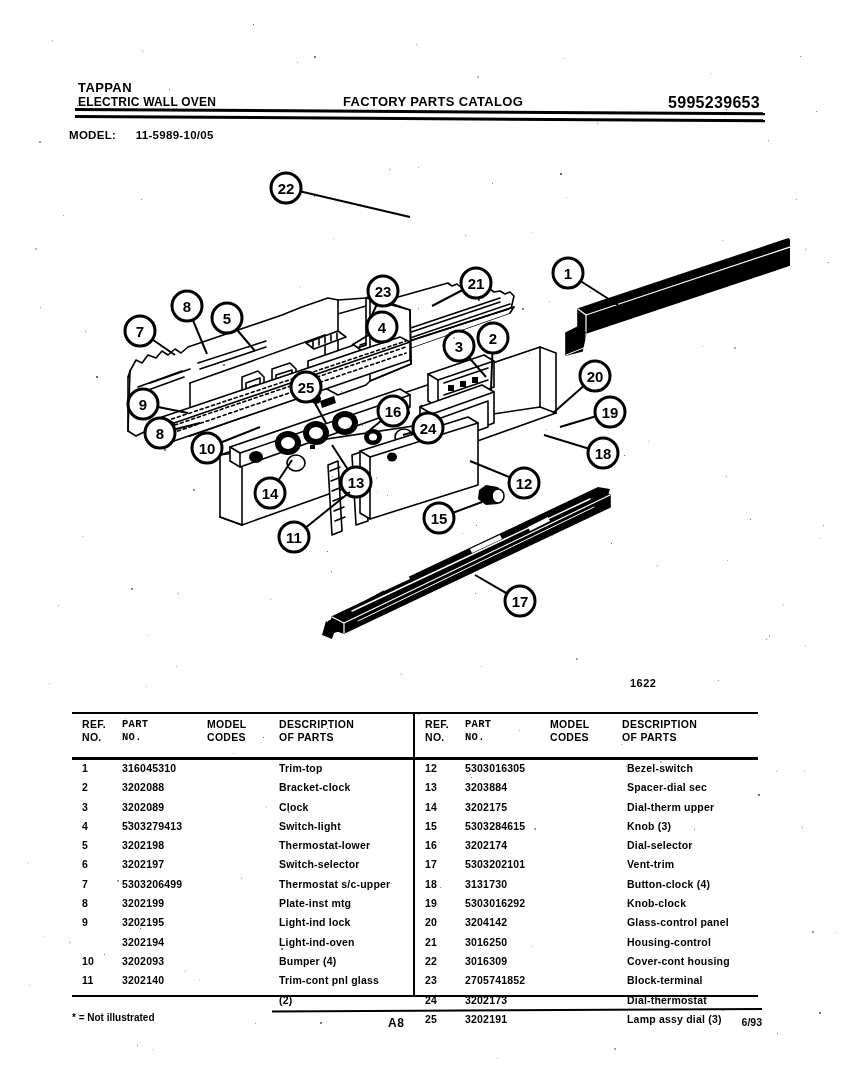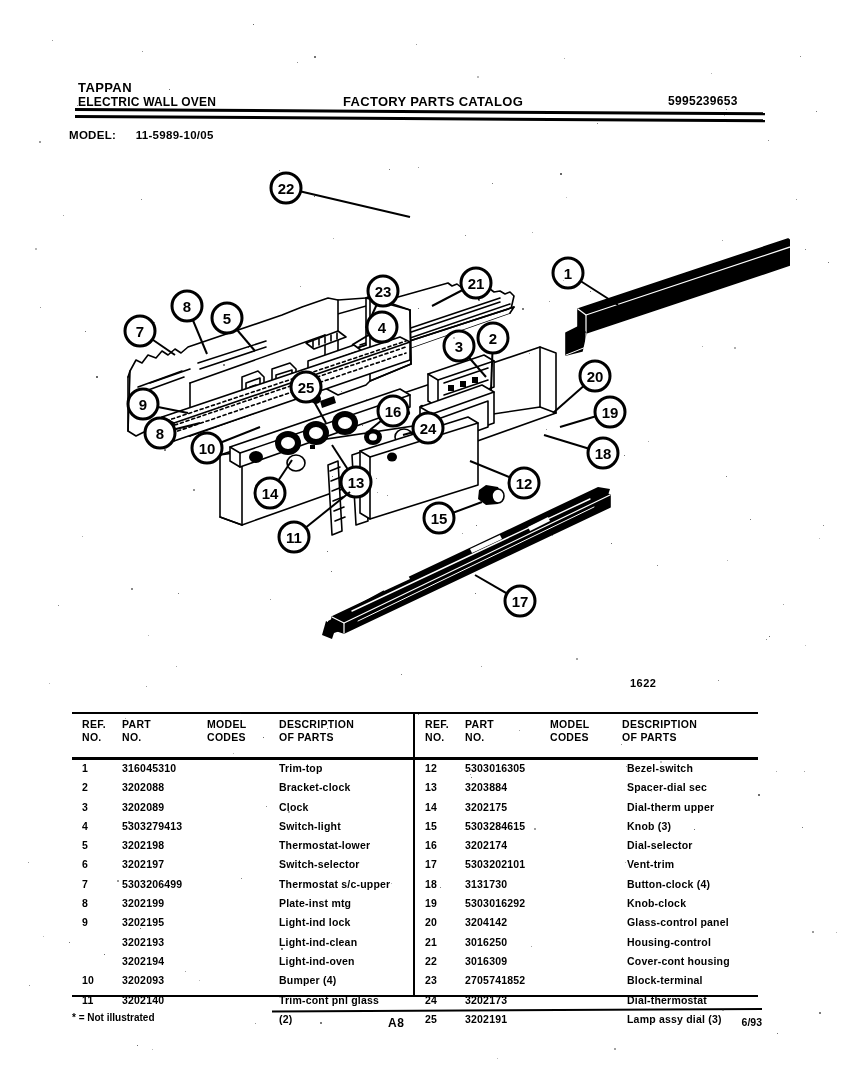--- a/index.html
+++ b/index.html
@@ -16,21 +16,21 @@
     background:#ffffff;
   }
   
   .speck{position:absolute;background:#111;border-radius:50%;}
 
   
   .hdr{position:absolute;left:78px;top:40px;width:700px;height:40px;margin-top:40px;}
   .brand{position:absolute;left:0;top:0;font-size:13px;font-weight:bold;letter-spacing:.4px;}
   .brand2{position:absolute;left:0;top:15px;font-size:12px;font-weight:bold;letter-spacing:.2px;}
   .catalog-title{position:absolute;left:265px;top:14px;font-size:13px;font-weight:bold;letter-spacing:.3px;}
-  .catalog-no{position:absolute;left:590px;top:14px;font-size:12px;font-weight:bold;letter-spacing:.3px;}
+  .catalog-no{position:absolute;left:590px;top:14px;font-size:16px;font-weight:bold;letter-spacing:.3px;}
 
   .rule-wrap{position:absolute;left:75px;top:108px;width:690px;height:12px;}
   .rule-a{position:absolute;left:0;top:0;width:690px;height:3px;background:#000;
           transform:rotate(0.35deg);transform-origin:left center;}
   .rule-b{position:absolute;left:0;top:7px;width:690px;height:3px;background:#000;
           transform:rotate(0.35deg);transform-origin:left center;}
 
   .model-row{position:absolute;left:69px;top:129px;font-size:11.5px;font-weight:bold;letter-spacing:.3px;}
   .model-lab{margin-right:16px;}
 
@@ -47,21 +47,21 @@
   .tbl-bot-rule{position:absolute;left:0;top:283px;width:686px;height:2px;background:#000;}
   .tbl-divider{position:absolute;left:341px;top:0;width:2px;height:285px;background:#000;}
 
   .col{position:absolute;top:0;width:341px;height:285px;}
   .col.left{left:0;}
   .col.right{left:343px;}
 
   .thead{position:absolute;top:6px;left:0;width:341px;height:38px;font-size:10.5px;font-weight:bold;letter-spacing:.3px;line-height:13px;}
   .th{position:absolute;top:0;}
   .th-ref{left:10px;}
-  .th-part{left:50px;}
+  .th-part{left:50px;font-family:Liberation Mono, monospace;}
   .th-codes{left:135px;}
   .th-desc{left:207px;}
 
   .rows{position:absolute;top:50px;left:0;width:341px;}
   .prow{position:relative;height:19.3px;font-size:10.5px;font-weight:bold;letter-spacing:.2px;}
   .c-ref{position:absolute;left:10px;top:0;width:26px;text-align:left;}
   .c-part{position:absolute;left:50px;top:0;}
   .c-codes{position:absolute;left:135px;top:0;}
   .c-desc{position:absolute;left:207px;top:0;white-space:nowrap;}
   .col.right .c-desc{left:212px;}
@@ -465,26 +465,20 @@
             <span class="c-ref">8</span>
             <span class="c-part">3202199</span>
             <span class="c-codes"></span>
             <span class="c-desc">Plate-inst mtg</span>
           </div>
           <div class="prow">
             <span class="c-ref">9</span>
             <span class="c-part">3202195</span>
             <span class="c-codes"></span>
             <span class="c-desc">Light-ind lock</span>
-          </div>
-          <div class="prow">
-            <span class="c-ref"></span>
-            <span class="c-part">3202193</span>
-            <span class="c-codes"></span>
-            <span class="c-desc">Light-ind-clean</span>
           </div>
           <div class="prow">
             <span class="c-ref"></span>
             <span class="c-part">3202194</span>
             <span class="c-codes"></span>
             <span class="c-desc">Light-ind-oven</span>
           </div>
           <div class="prow">
             <span class="c-ref">10</span>
             <span class="c-part">3202093</span>

